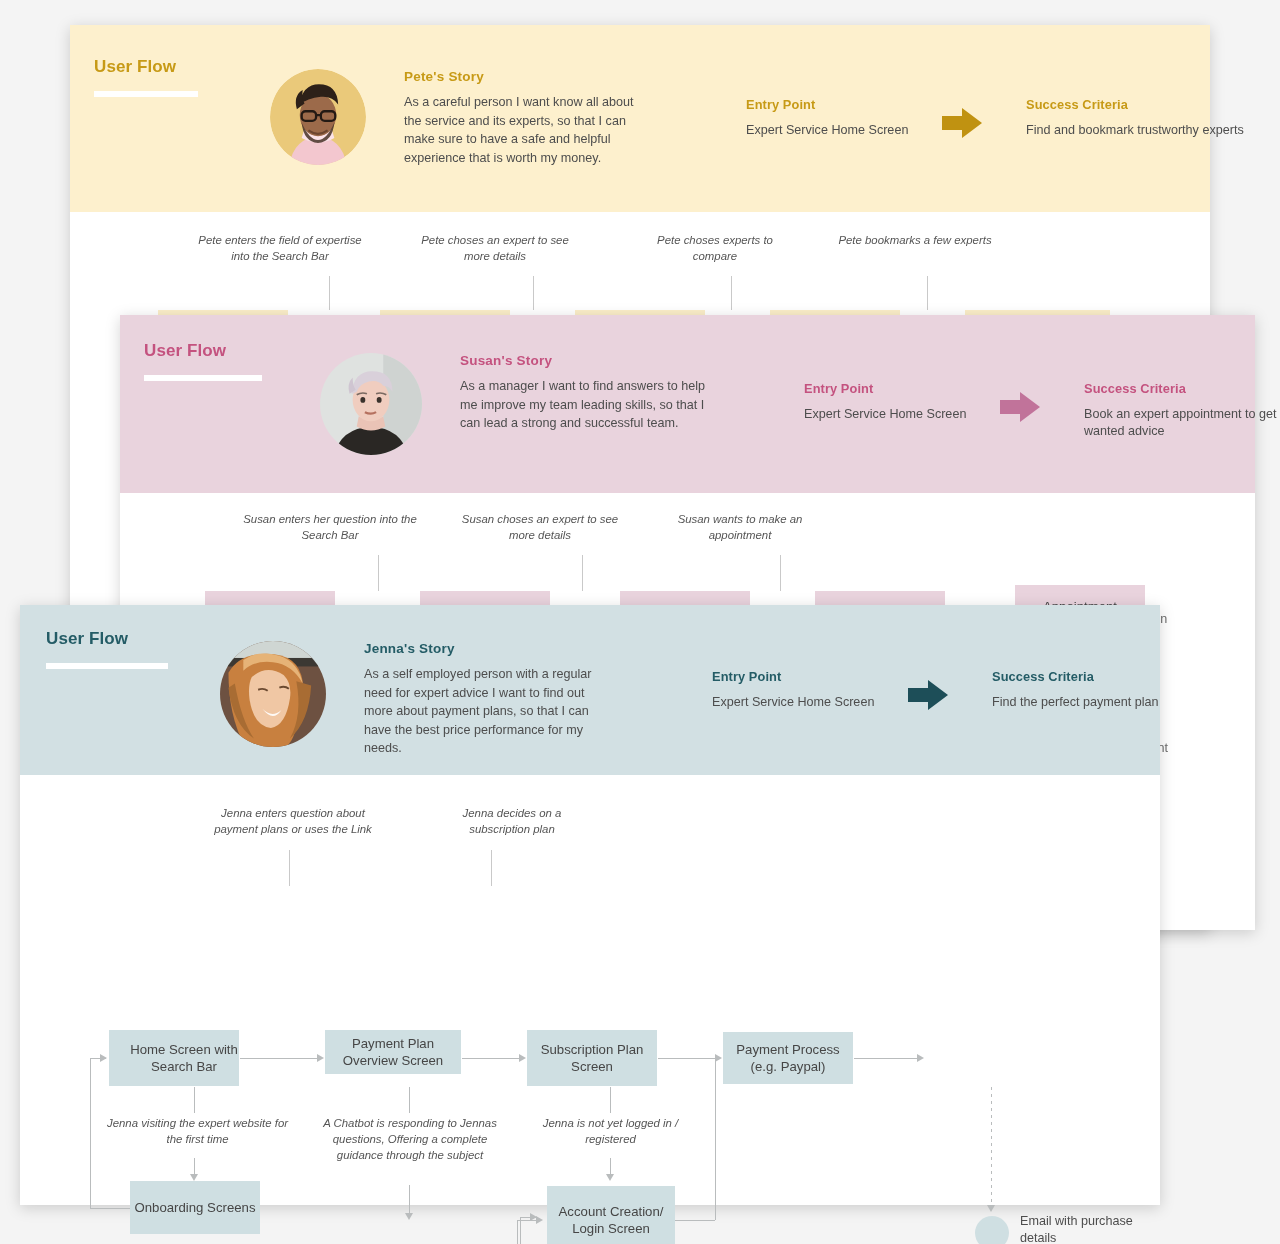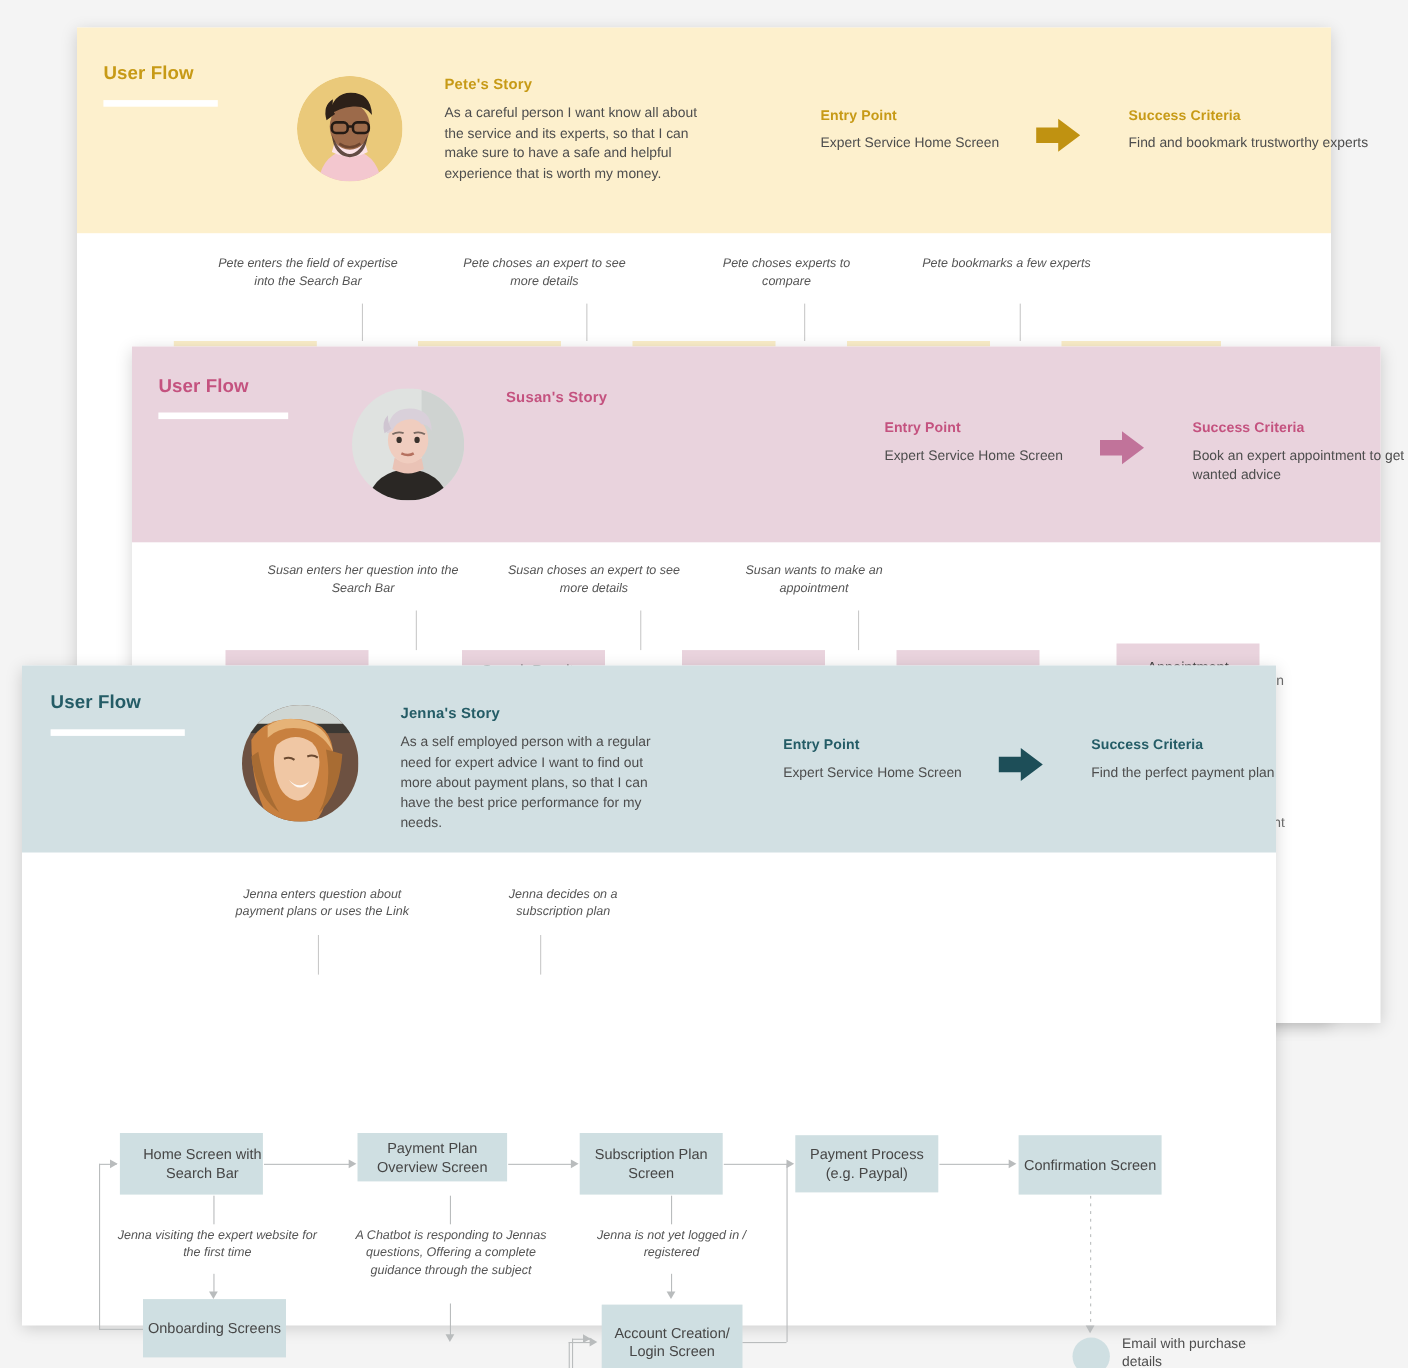--- a/index.html
+++ b/index.html
@@ -187,20 +187,21 @@
           <path d="M29 40 q-3 -10 3 -16 q0 8 3 12z" fill="#cfc5d1"></path>
           <ellipse cx="42" cy="46" rx="2.4" ry="2.8" fill="#3a322c"></ellipse>
           <ellipse cx="58" cy="46" rx="2.4" ry="2.8" fill="#3a322c"></ellipse>
           <path d="M44 58 q6 3 11 0" stroke="#b5715f" stroke-width="2.2" fill="none"></path>
           <path d="M36 41 q5 -3 10 -1" stroke="#7a6a62" stroke-width="1.6" fill="none"></path>
           <path d="M55 40 q5 -2 10 1" stroke="#7a6a62" stroke-width="1.6" fill="none"></path>
         </svg>
       </div>
       <div class="story">
         <div class="story-title">Susan's  Story</div>
+        <div class="story-body">As a manager I want to find answers to help me improve my team leading skills, so that I can lead a strong and successful team.</div>
       </div>
       <div class="divider"></div>
       <div class="outcome">
         <div class="oc-col oc-entry">
           <div class="oc-head">Entry Point</div>
           <div>Expert Service Home Screen</div>
         </div>
         <div class="arrow">
           <svg width="46" height="34" viewBox="0 0 46 34">
               <path d="M2 10 h20 V2 l20 15 -20 15 v-8 H2z" fill="#c1739a"></path>
@@ -281,21 +282,20 @@
 
       <div class="ann" style="left:178px;top:30px;width:190px;">Jenna enters question about payment plans or uses the Link</div>
       <div class="ann" style="left:412px;top:30px;width:160px;">Jenna decides on a subscription plan</div>
       <div class="tick" style="left:269px;top:75px;height:36px;"></div>
       <div class="tick" style="left:471px;top:75px;height:36px;"></div>
 
       <div class="node" style="left:89px;top:255px;width:130px;height:56px;padding-left:20px;">Home Screen with Search Bar</div>
       <div class="node" style="left:305px;top:255px;width:136px;height:44px;">Payment Plan Overview Screen</div>
       <div class="node" style="left:703px;top:257px;width:130px;height:52px;">Payment Process (e.g. Paypal)</div>
       <div class="node" style="left:507px;top:255px;width:130px;height:56px;">Subscription Plan Screen</div>
-      <div class="node" style="left:906px;top:257px;width:130px;height:54px;">Confirmation Screen</div>
 
       <div class="line h" style="left:220px;top:283px;width:78px;"></div>
       <div class="ah r" style="left:297px;top:279px;"></div>
       <div class="line h" style="left:442px;top:283px;width:58px;"></div>
       <div class="ah r" style="left:499px;top:279px;"></div>
       <div class="line h" style="left:638px;top:283px;width:58px;"></div>
       <div class="ah r" style="left:695px;top:279px;"></div>
       <div class="line h" style="left:834px;top:283px;width:64px;"></div>
       <div class="ah r" style="left:897px;top:279px;"></div>
 

